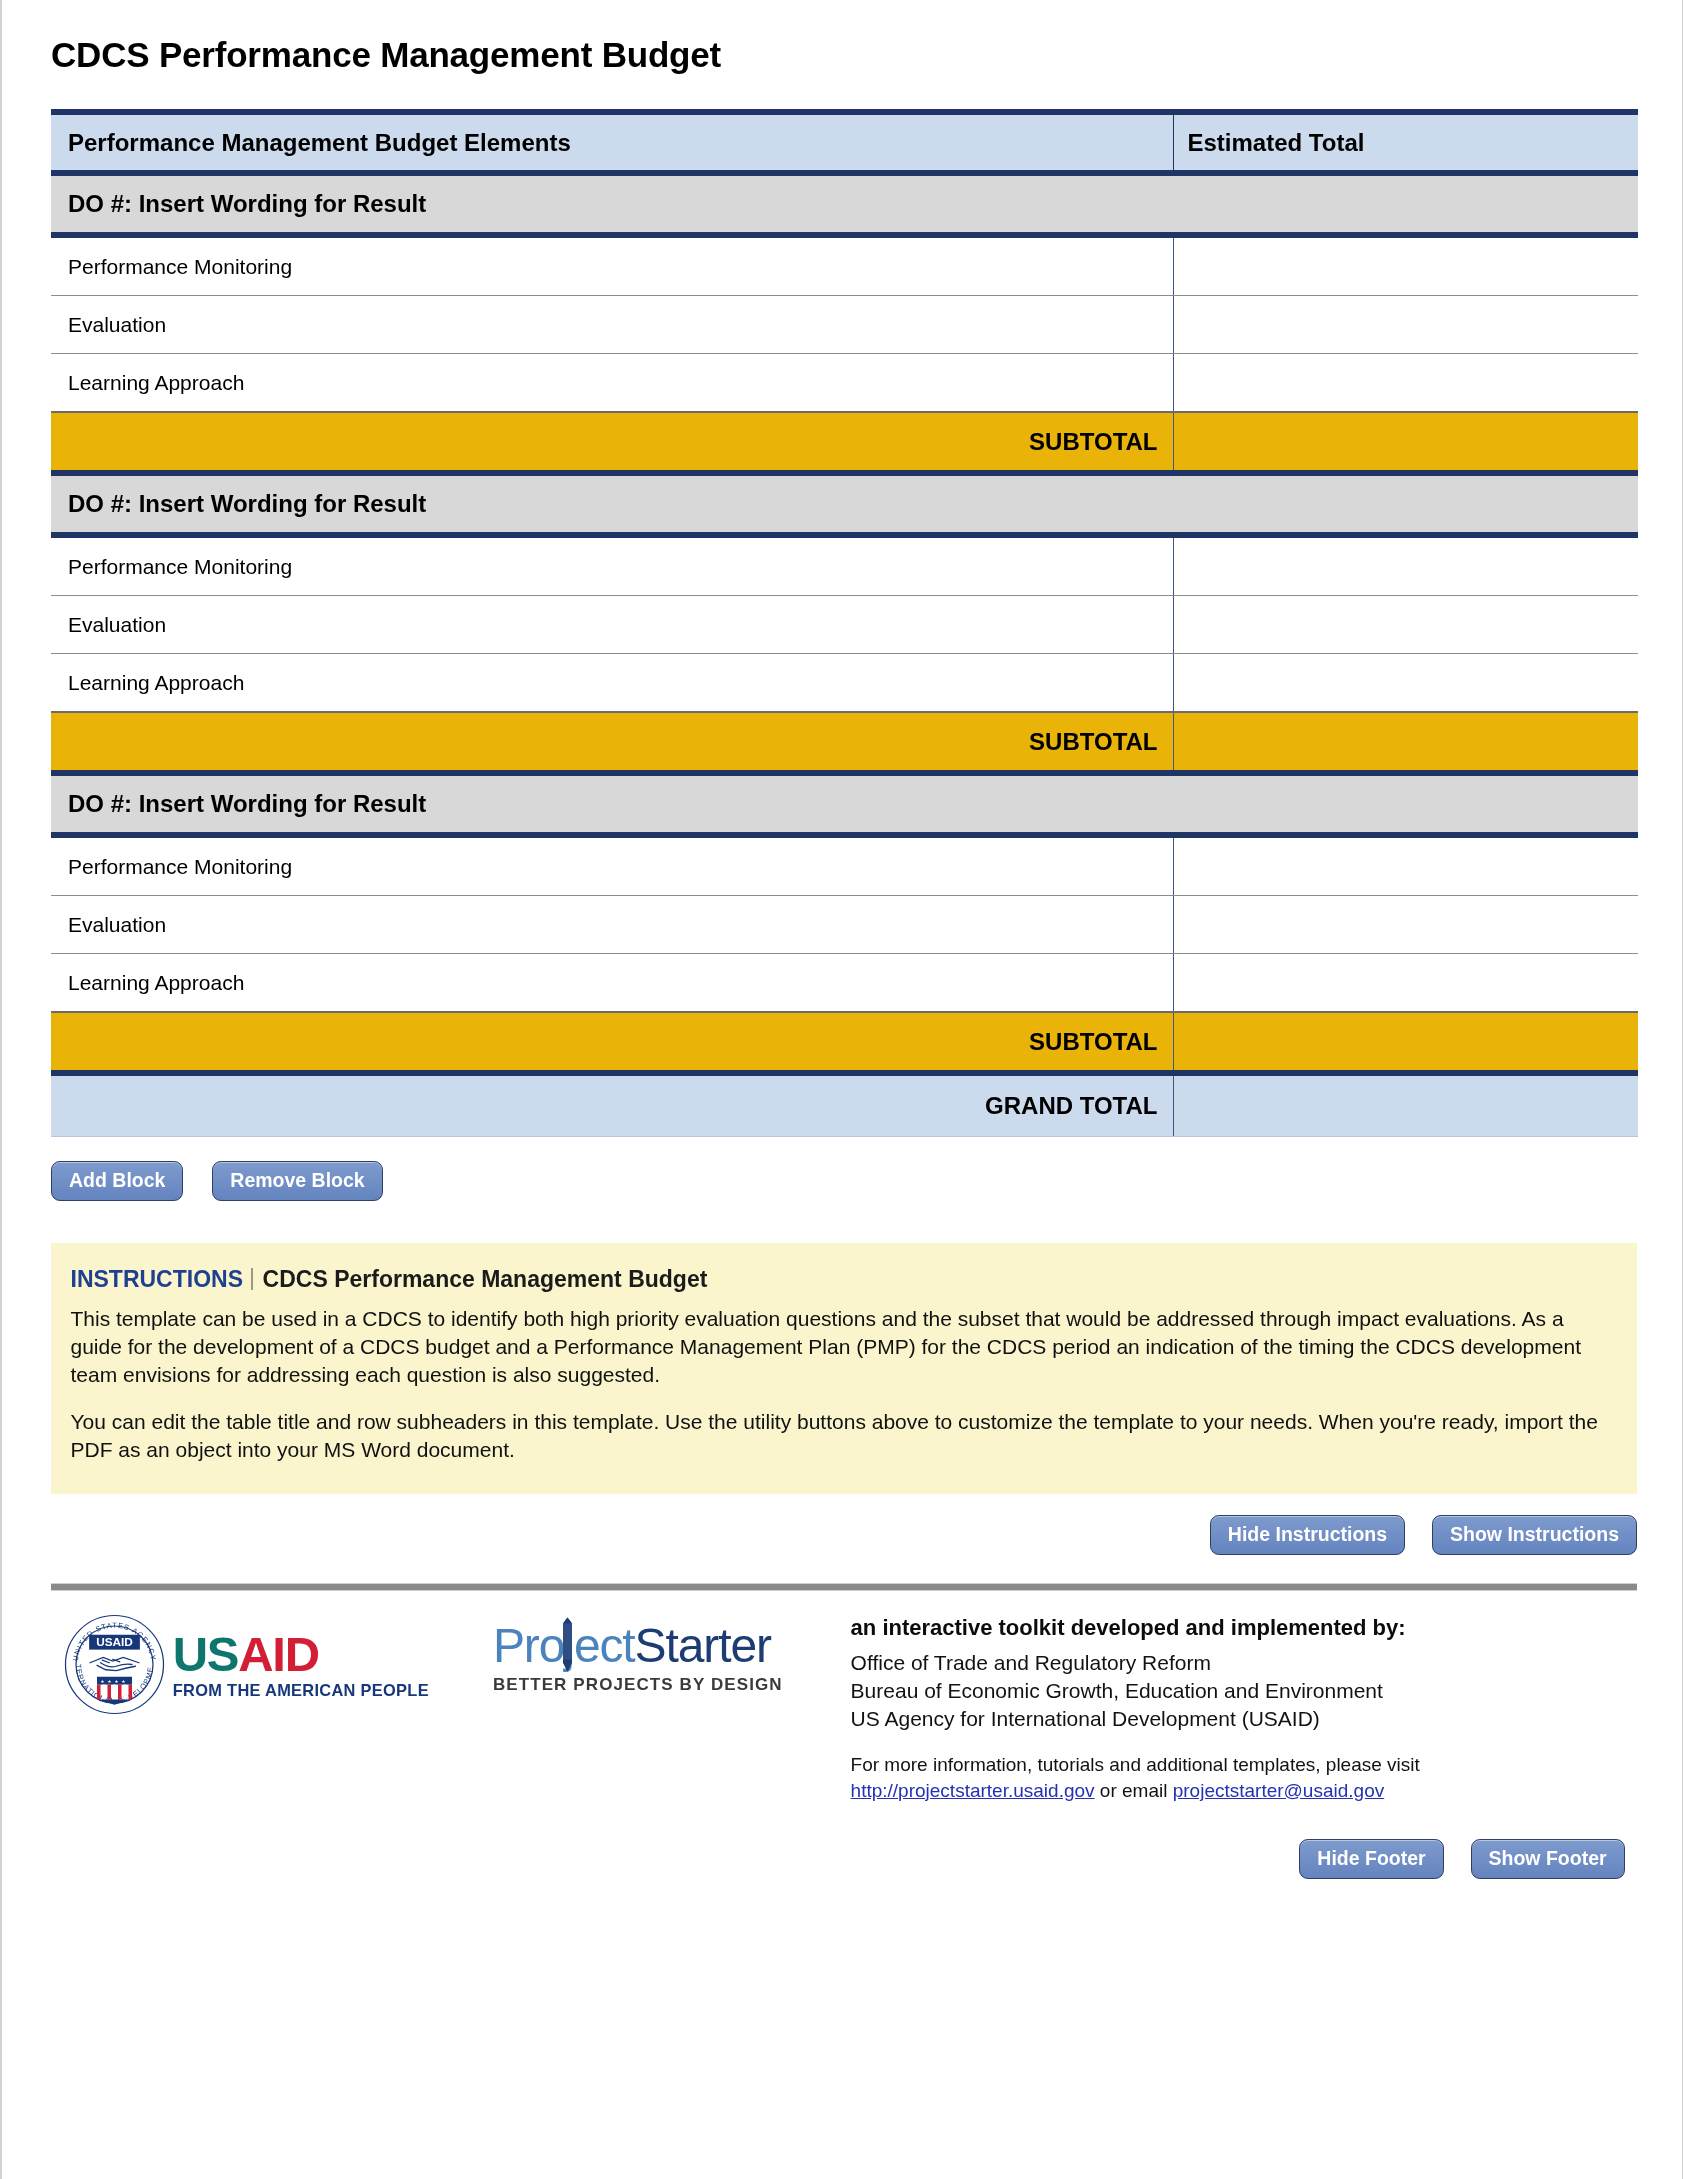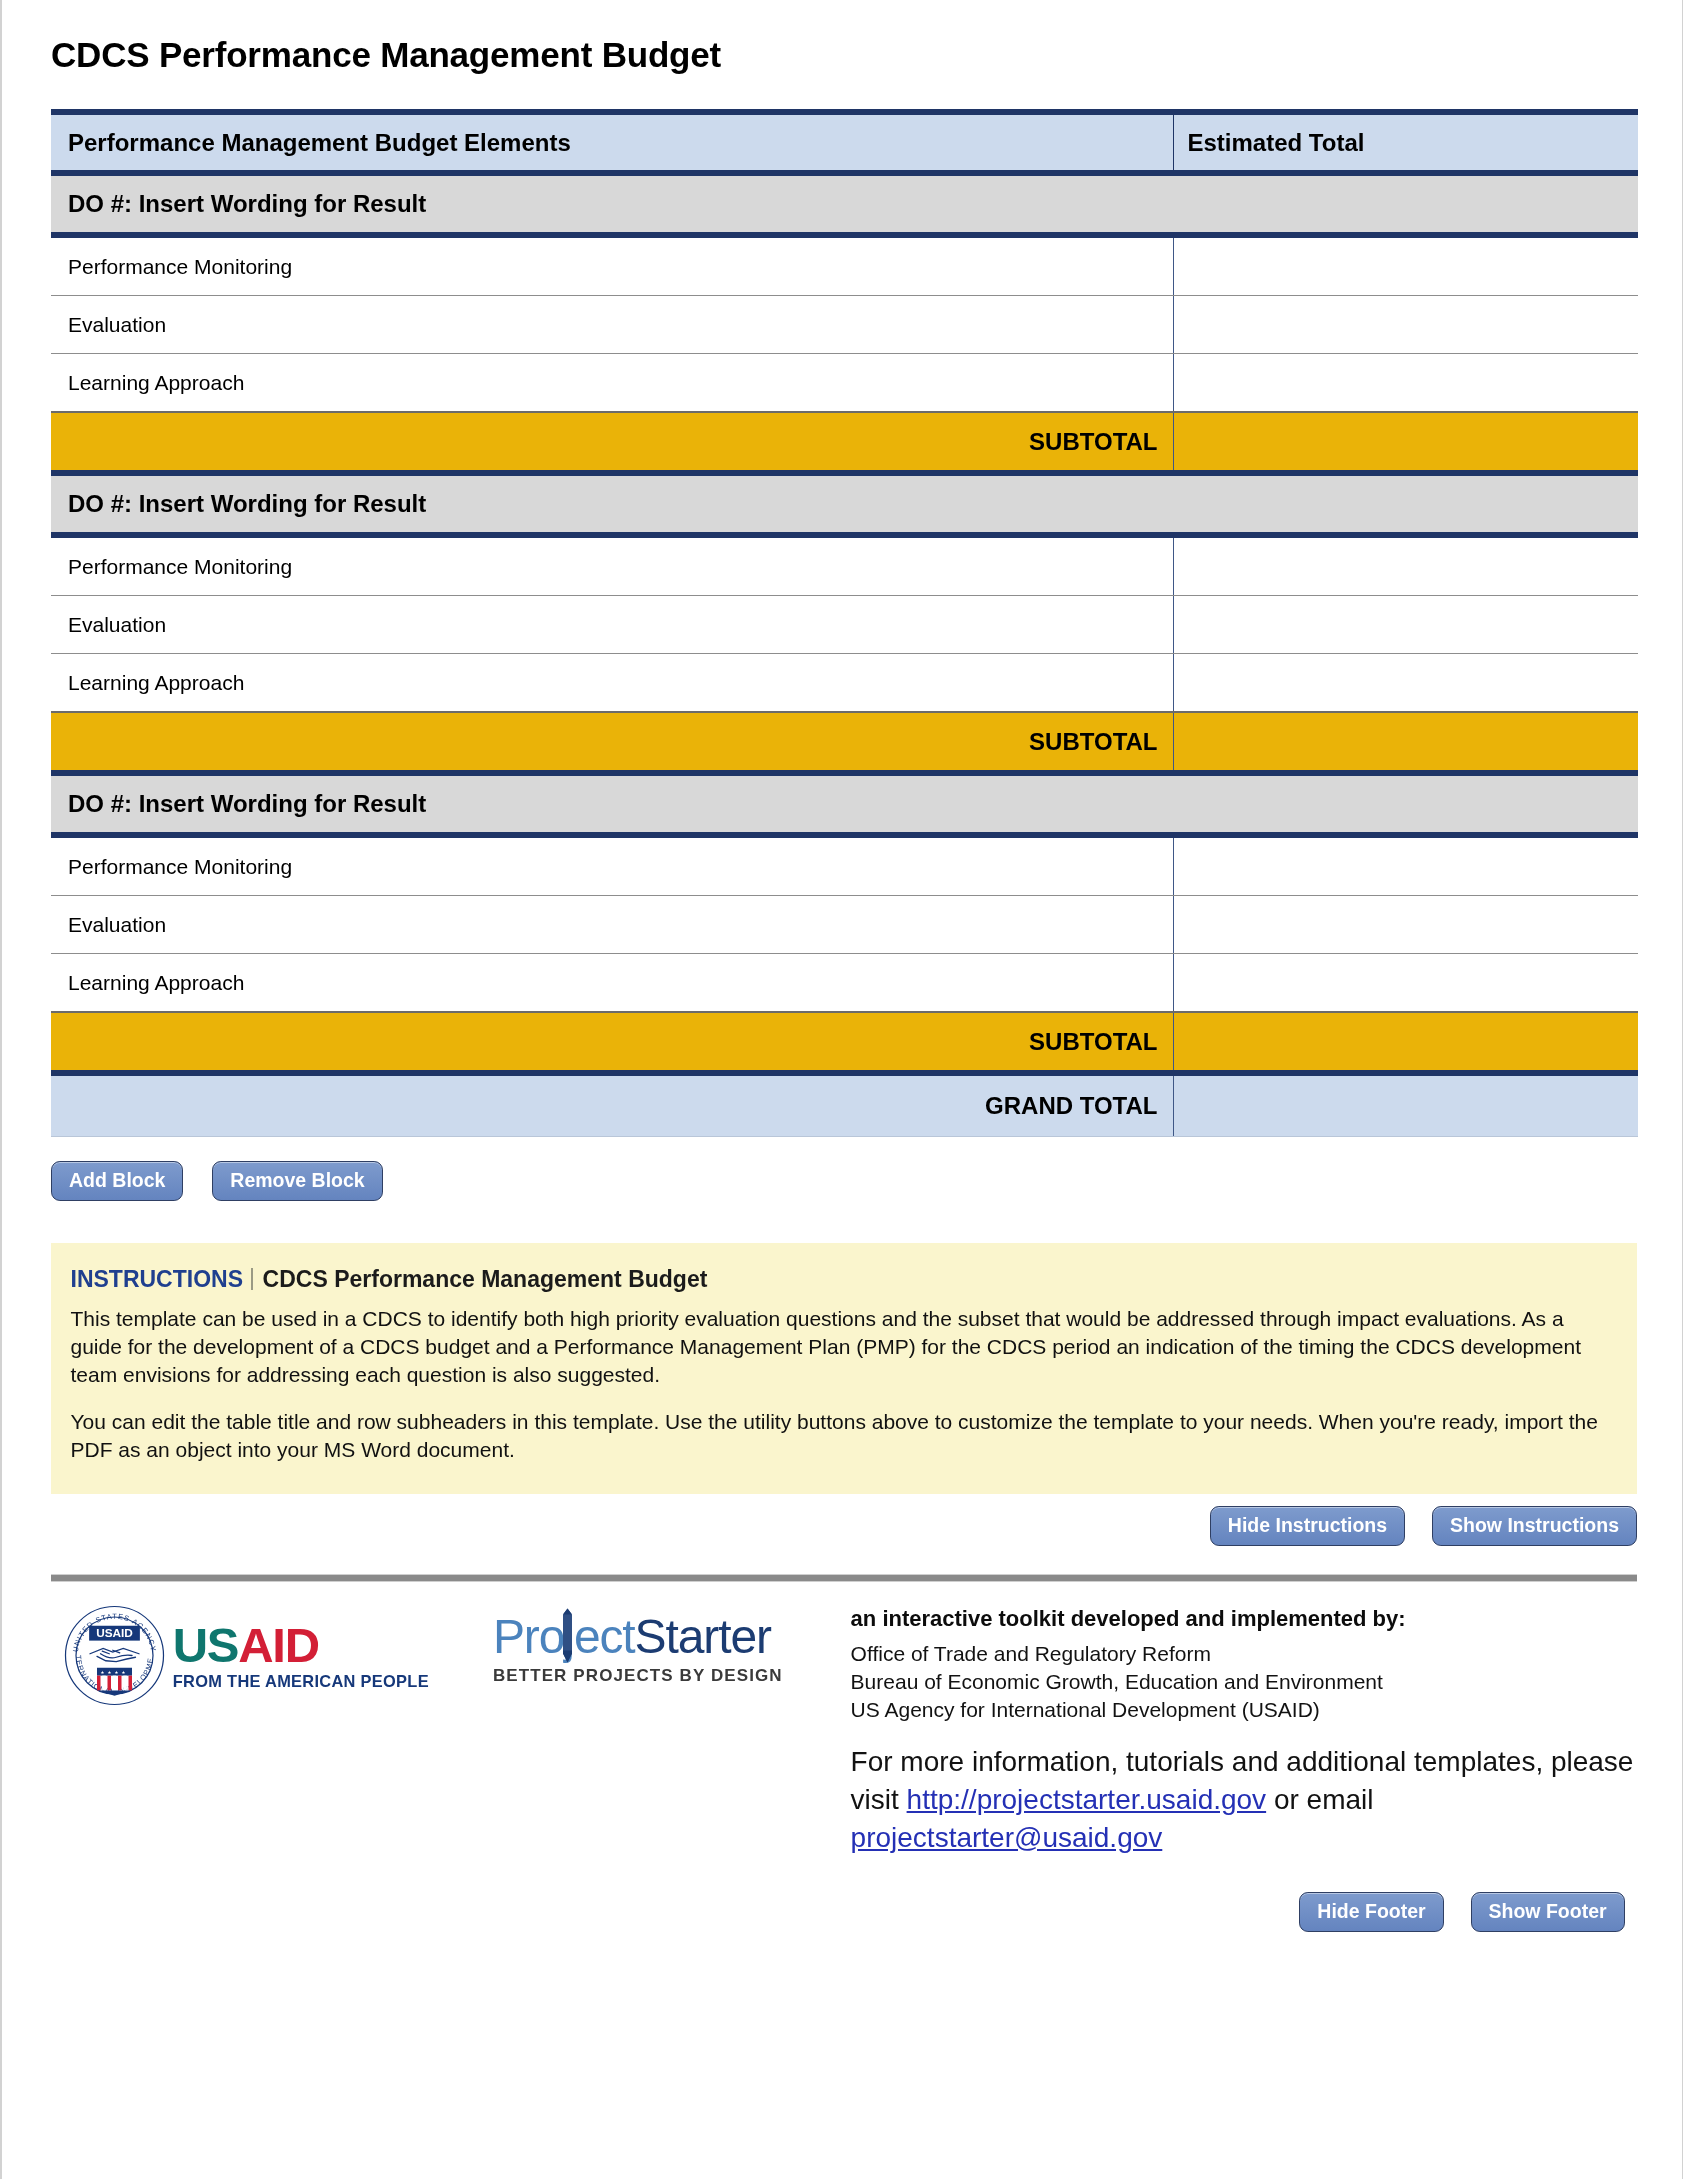--- a/index.html
+++ b/index.html
@@ -163,21 +163,21 @@
   .instr-head .instr-title { color: #1b1b1b; }
   .instr-p {
     font-size: 21px;
     line-height: 1.33;
     color: #111111;
     margin: 0 0 19.5px 0;
   }
   .instr-p:last-child { margin-bottom: 0; }
 
   .btn-row-right {
-    margin-top: 12px;
+    margin-top: 21px;
     text-align: right;
   }
   .btn-row-right .btn { margin-left: 23px; }
 
   
   .footer-rule {
     margin-top: 28px;
     height: 6.2px;
     background: #8a8a8a;
     border-top: 0.9px solid #cfcfcf;
@@ -259,21 +259,21 @@
     color: #0c0c0c;
     margin-bottom: 8px;
   }
   .foot-line {
     font-size: 21px;
     color: #121212;
     line-height: 1.33;
   }
   .foot-more {
     margin-top: 19.5px;
-    font-size: 28px;
+    font-size: 19px;
     color: #121212;
     line-height: 1.35;
   }
   .foot-more a {
     color: #2430b5;
     text-decoration: underline;
   }
 
   .btn-row-footer {
     margin-top: 35px;

